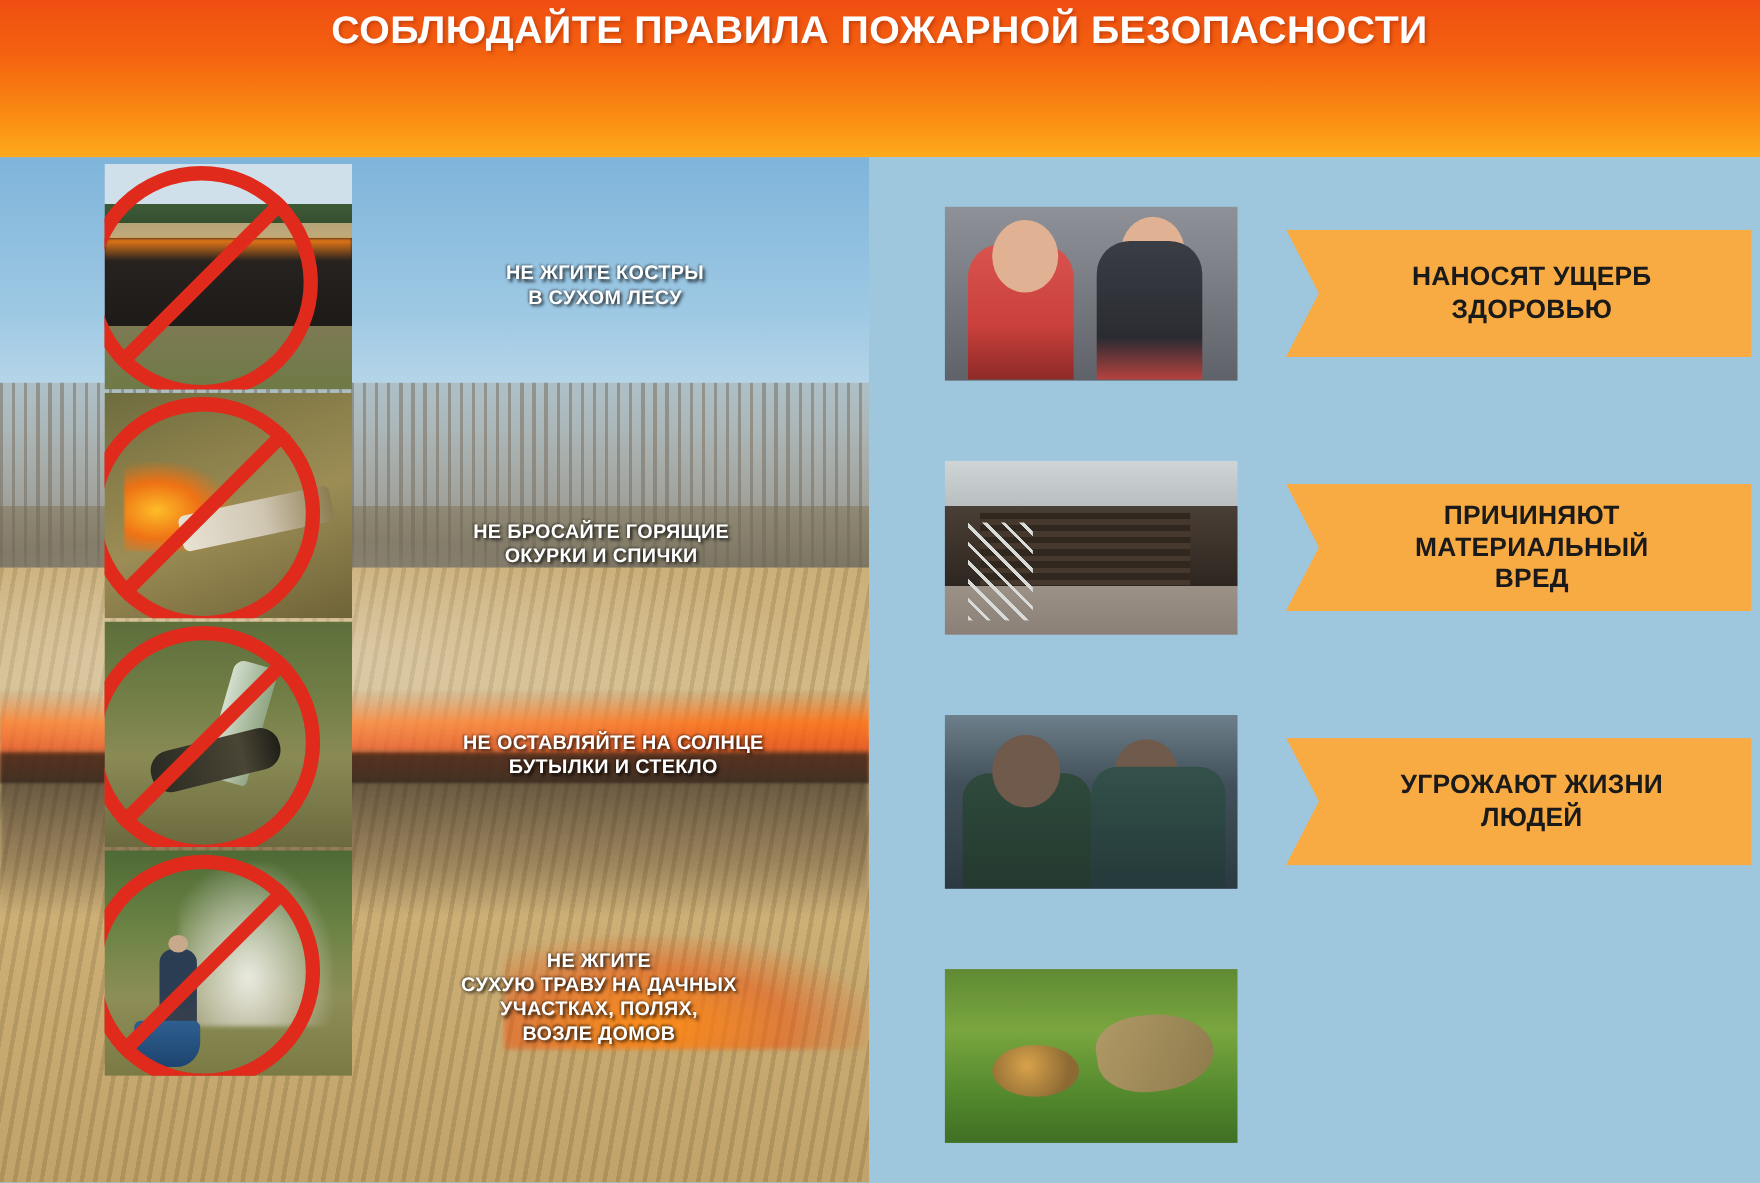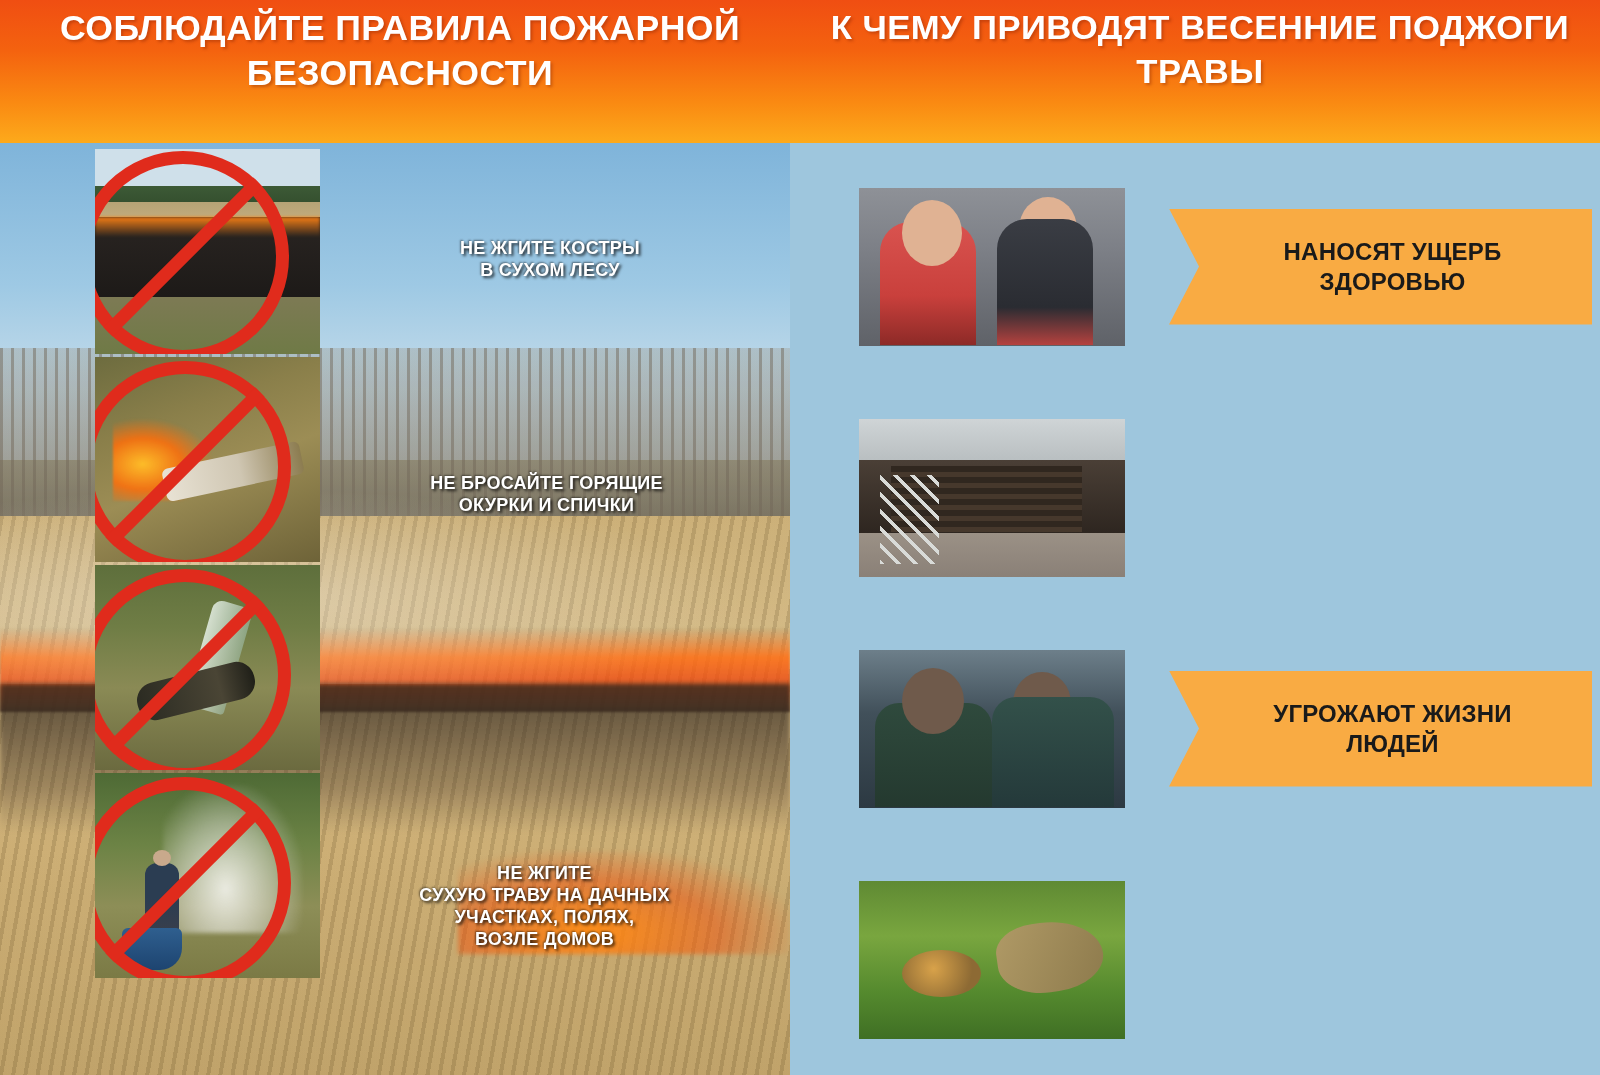--- a/index.html
+++ b/index.html
@@ -303,24 +303,20 @@
 </head>
 <body>
 
 <div class="poster">
 
   <div class="header">
     <div class="header-left">
       <h1>СОБЛЮДАЙТЕ ПРАВИЛА
 ПОЖАРНОЙ БЕЗОПАСНОСТИ</h1>
     </div>
-    <div class="header-right">
-      <h1>К ЧЕМУ ПРИВОДЯТ ВЕСЕННИЕ
-ПОДЖОГИ ТРАВЫ</h1>
-    </div>
   </div>
 
   <div class="body">
 
     <div class="left">
       <div class="bg-sky"></div>
       <div class="bg-trees"></div>
       <div class="bg-field"></div>
       <div class="bg-fireline"></div>
       <div class="bg-burn"></div>
@@ -358,20 +354,22 @@
               <i></i>
             </div>
         </div>
 
       </div>
 
       <div class="caption cap1">НЕ ЖГИТЕ КОСТРЫ
 В СУХОМ ЛЕСУ</div>
       <div class="caption cap2">НЕ БРОСАЙТЕ ГОРЯЩИЕ
 ОКУРКИ И СПИЧКИ</div>
+      <div class="caption cap3">НЕ ОСТАВЛЯЙТЕ НА СОЛНЦЕ
+БУТЫЛКИ И СТЕКЛО</div>
       <div class="caption cap4">НЕ ЖГИТЕ
 СУХУЮ ТРАВУ НА ДАЧНЫХ
 УЧАСТКАХ, ПОЛЯХ,
 ВОЗЛЕ ДОМОВ</div>
     </div>
 
     <div class="right">
       <div class="rows">
 
         <div class="row">
@@ -380,20 +378,25 @@
             <div class="face-b"></div>
           </div>
           <div class="banner">
             <span>НАНОСЯТ УЩЕРБ
 ЗДОРОВЬЮ</span>
           </div>
         </div>
 
         <div class="row">
           <div class="thumb-r rp2"></div>
+          <div class="banner">
+            <span>ПРИЧИНЯЮТ
+МАТЕРИАЛЬНЫЙ
+ВРЕД</span>
+          </div>
         </div>
 
         <div class="row">
           <div class="thumb-r rp3">
             <div class="kid-a"></div>
             <div class="kid-b"></div>
           </div>
           <div class="banner">
             <span>УГРОЖАЮТ ЖИЗНИ
 ЛЮДЕЙ</span>

